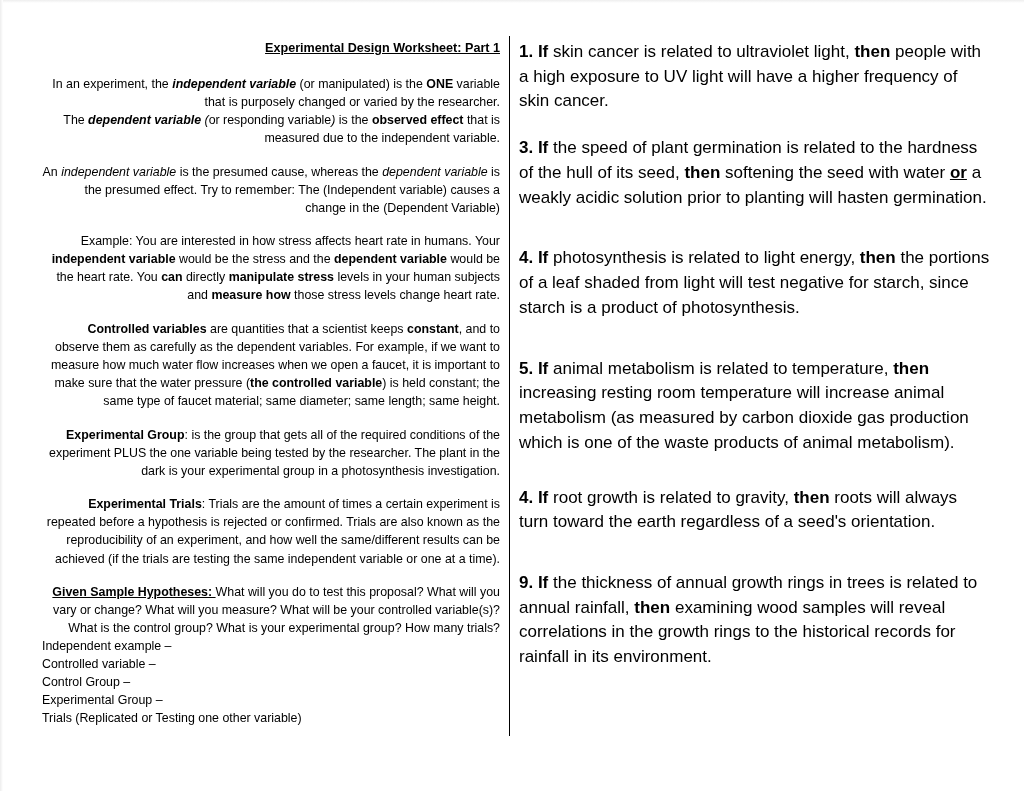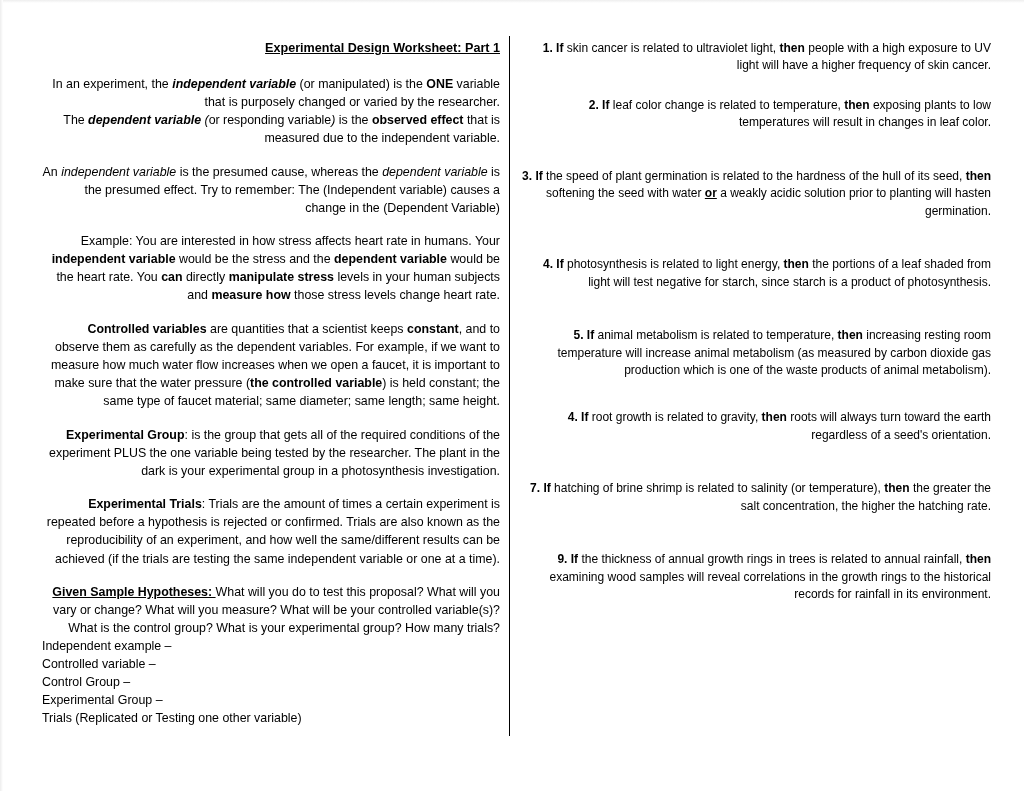--- a/index.html
+++ b/index.html
@@ -99,23 +99,23 @@
     font-size: 12.4px;
     line-height: 1.455;
   }
   ul.fill-list li {
     margin: 0;
     padding: 0;
   }
 
   .hyp {
     margin: 0 0 22px 0;
-    font-size: 12px;
+    font-size: 17px;
     line-height: 1.455;
-    text-align: right;
+    text-align: left;
   }
   .hyp.gap-lg { margin-bottom: 30px; }
   .hyp.gap-xl { margin-bottom: 36px; }
 </style>
 </head>
 <body>
 
 <div class="page">
 
   <div class="scan-edge-top"></div>
@@ -151,31 +151,29 @@
         <li>Experimental Group –</li>
         <li>Trials (Replicated or Testing one other variable)</li>
       </ul>
 
     </div>
 
     <div class="col-right">
 
       <p class="hyp"><span class="b">1. If</span><span> skin cancer is related to ultraviolet light, </span><span class="b">then</span><span> people with a high exposure to UV light will have a higher frequency of skin cancer.</span></p>
 
-      <p class="hyp gap-xl"><span class="b">2. If</span><span> leaf color change is related to temperature, </span><span class="b">then</span><span> exposing plants to low temperatures will result in changes in leaf color.</span></p>
 
       <p class="hyp gap-xl"><span class="b">3. If</span><span> the speed of plant germination is related to the hardness of the hull of its seed, </span><span class="b">then</span><span> softening the seed with water </span><span class="bu">or</span><span> a weakly acidic solution prior to planting will hasten germination.</span></p>
 
       <p class="hyp gap-xl"><span class="b">4. If</span><span> photosynthesis is related to light energy, </span><span class="b">then</span><span> the portions of a leaf shaded from light will test negative for starch, since starch is a product of photosynthesis.</span></p>
 
       <p class="hyp gap-lg"><span class="b">5. If</span><span> animal metabolism is related to temperature, </span><span class="b">then</span><span> increasing resting room temperature will increase animal metabolism (as measured by carbon dioxide gas production which is one of the waste products of animal metabolism).</span></p>
 
       <p class="hyp gap-xl"><span class="b">4. If</span><span> root growth is related to gravity, </span><span class="b">then</span><span> roots will always turn toward the earth regardless of a seed's orientation.</span></p>
 
-      <p class="hyp gap-xl"><span class="b">7. If</span><span> hatching of brine shrimp is related to salinity (or temperature), </span><span class="b">then</span><span> the greater the salt concentration, the higher the hatching rate.</span></p>
 
       <p class="hyp gap-xl"><span class="b">9. If</span><span> the thickness of annual growth rings in trees is related to annual rainfall, </span><span class="b">then</span><span> examining wood samples will reveal correlations in the growth rings to the historical records for rainfall in its environment.</span></p>
 
 
     </div>
 
   </div>
 </div>
 
 </body></html>

